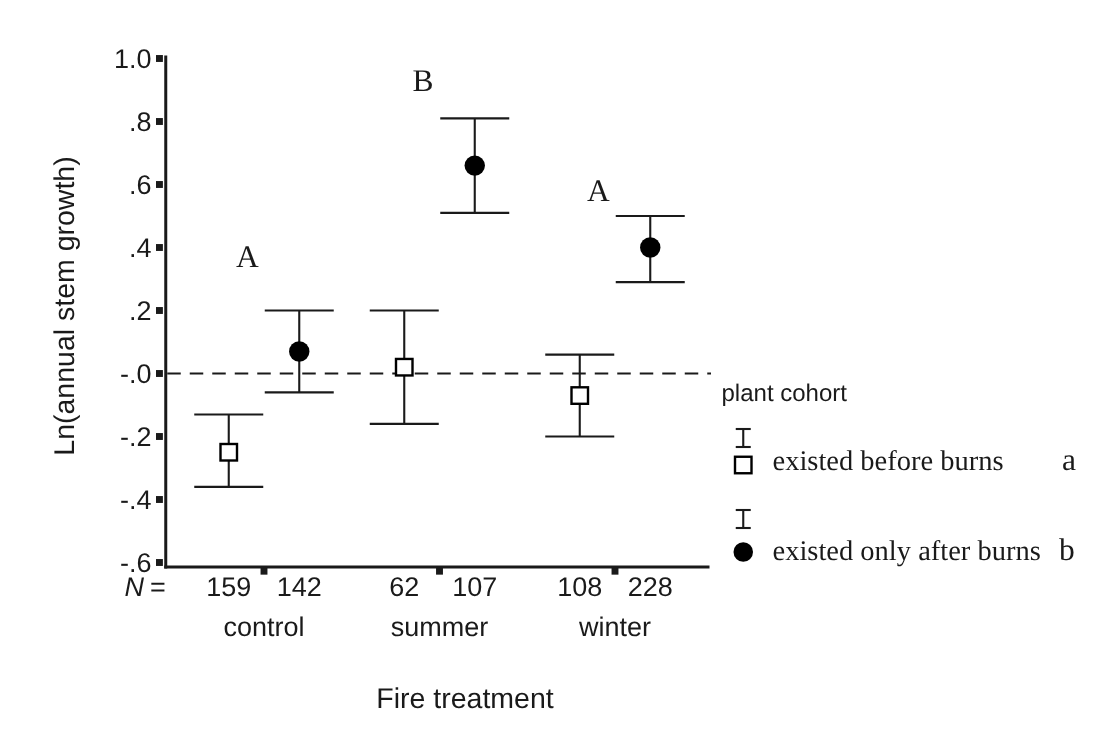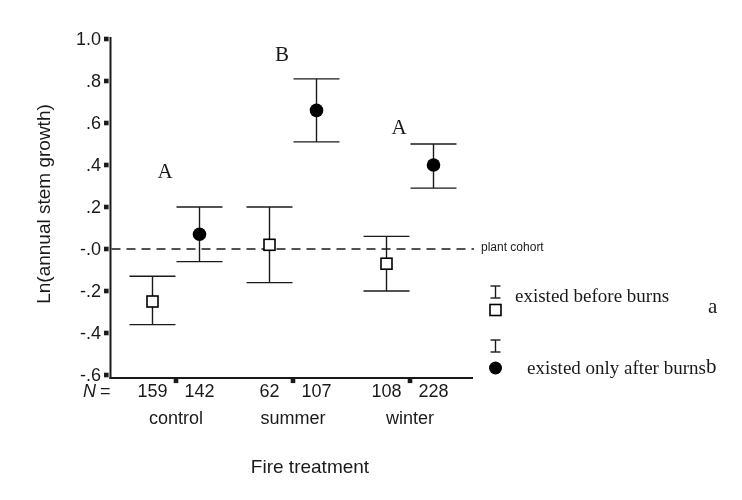--- a/index.html
+++ b/index.html
@@ -7,30 +7,30 @@
        font-family:"Liberation Sans",sans-serif;color:#1a1a1a;}
   #plot{position:absolute;left:0;top:0;}
   svg text{fill:#1a1a1a;}
   .t18{font:18px "Liberation Sans",sans-serif;}
   .t18i{font:italic 18px "Liberation Sans",sans-serif;}
   .t21s{font:21px "Liberation Serif",serif;}
   .overlay{position:absolute;white-space:nowrap;}
   .y-title{left:44px;top:204px;transform:translate(-50%,-50%) rotate(-90deg);
            font-size:19px;}
   .x-title{left:310px;top:456px;transform:translateX(-50%);font-size:19px;}
-  .cohort-label{left:481px;top:240px;font-size:12px;}
+  .cohort-label{left:481px;top:254px;font-size:16px;}
   .legend-entry{position:absolute;height:50px;width:260px;}
   .legend-entry .icon{position:absolute;left:0;top:0;}
   .legend-entry .lbl{position:absolute;left:31px;font:19px "Liberation Serif",serif;}
   .legend-entry .ltr{position:absolute;font:21px "Liberation Serif",serif;}
   .entry-a{left:484px;top:276px;}
-  .entry-a .lbl{top:9px;}
+  .entry-a .lbl{top:21px;}
   .entry-a .ltr{left:224px;top:18px;}
   .entry-b{left:484px;top:330px;}
-  .entry-b .lbl{top:27px;margin-left:12px;}
+  .entry-b .lbl{top:27px;}
   .entry-b .ltr{left:222px;top:24px;}
 </style>
 </head>
 <body>
 
 <div class="fig">
 
   <svg id="plot" width="742" height="500">
       <line x1="111.5" y1="249" x2="474" y2="249" stroke="#1a1a1a" stroke-width="1.4" stroke-dasharray="9 6"></line>
       <line x1="152.5" y1="276.3" x2="152.5" y2="324.6" stroke="#1a1a1a" stroke-width="1.4"></line>

